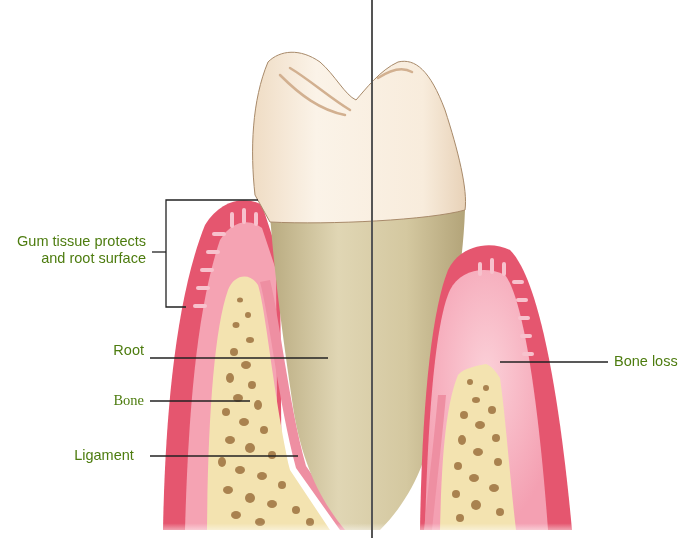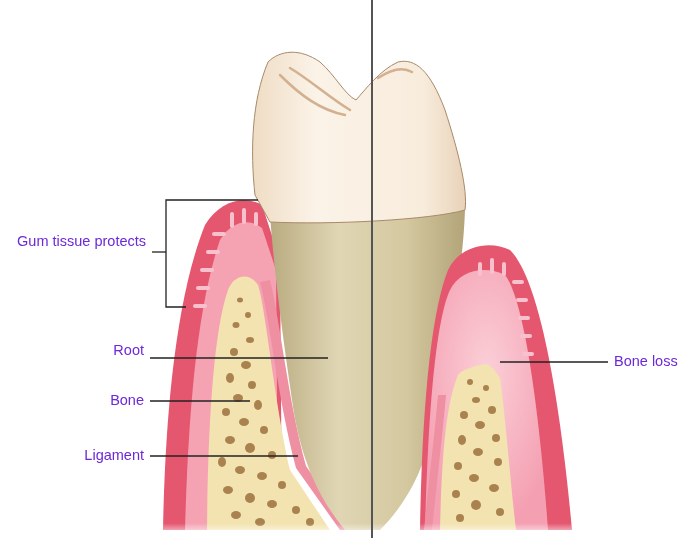--- a/index.html
+++ b/index.html
@@ -1,18 +1,18 @@
 <!DOCTYPE html>
 <html><head>
   <meta charset="utf-8">
   <style>
     html, body { margin: 0; padding: 0; background: #ffffff; }
     body { width: 685px; height: 538px; overflow: hidden; position: relative; font-family: "Liberation Sans", sans-serif; }
     #diagram { position: absolute; left: 0; top: 0; width: 685px; height: 538px; }
-    .lbl { position: absolute; font-family: "Liberation Sans", sans-serif; font-size: 14.5px; color: #6d28d9; line-height: 17px; white-space: nowrap; }
+    .lbl { position: absolute; font-family: "Liberation Sans", sans-serif; font-size: 14.5px; color: #4d7c0f; line-height: 17px; white-space: nowrap; }
     .lbl-right { text-align: right; }
   </style>
 </head>
 <body>
 
 <svg id="diagram" viewBox="0 0 685 538" xmlns="http://www.w3.org/2000/svg">
   <defs>
     <linearGradient id="rootGrad" x1="0" x2="1" y1="0" y2="0">
       <stop offset="0" stop-color="#b9ab80"></stop>
       <stop offset="0.35" stop-color="#e0d6b4"></stop>
@@ -138,17 +138,18 @@
     <line x1="152" y1="252" x2="166" y2="252"></line>
     <line x1="150" y1="358" x2="328" y2="358"></line>
     <line x1="150" y1="401" x2="250" y2="401"></line>
     <line x1="150" y1="456" x2="298" y2="456"></line>
     <line x1="500" y1="362" x2="608" y2="362"></line>
   </g>
 </svg>
 
 <div class="lbl lbl-right" style="left:0px; top:233px; width:146px;">
   <div>Gum tissue protects</div>
+  <div>and root surface</div>
 </div>
 <div class="lbl lbl-right" style="left:60px; top:342px; width:84px;">Root</div>
-<div class="lbl lbl-right" style="left:60px; top:392px; width:84px;">Bone</div>
-<div class="lbl lbl-right" style="left:40px; top:447px; width:104px;">Ligament</div>
+<div class="lbl lbl-right" style="left:60px; top:392px; width:84px;font-family:Liberation Serif, serif;">Bone</div>
+<div class="lbl lbl-right" style="left:52px; top:447px; width:104px;text-align:center;">Ligament</div>
 <div class="lbl" style="left:614px; top:353px;text-align:right;">Bone loss</div>
 
 </body></html>

